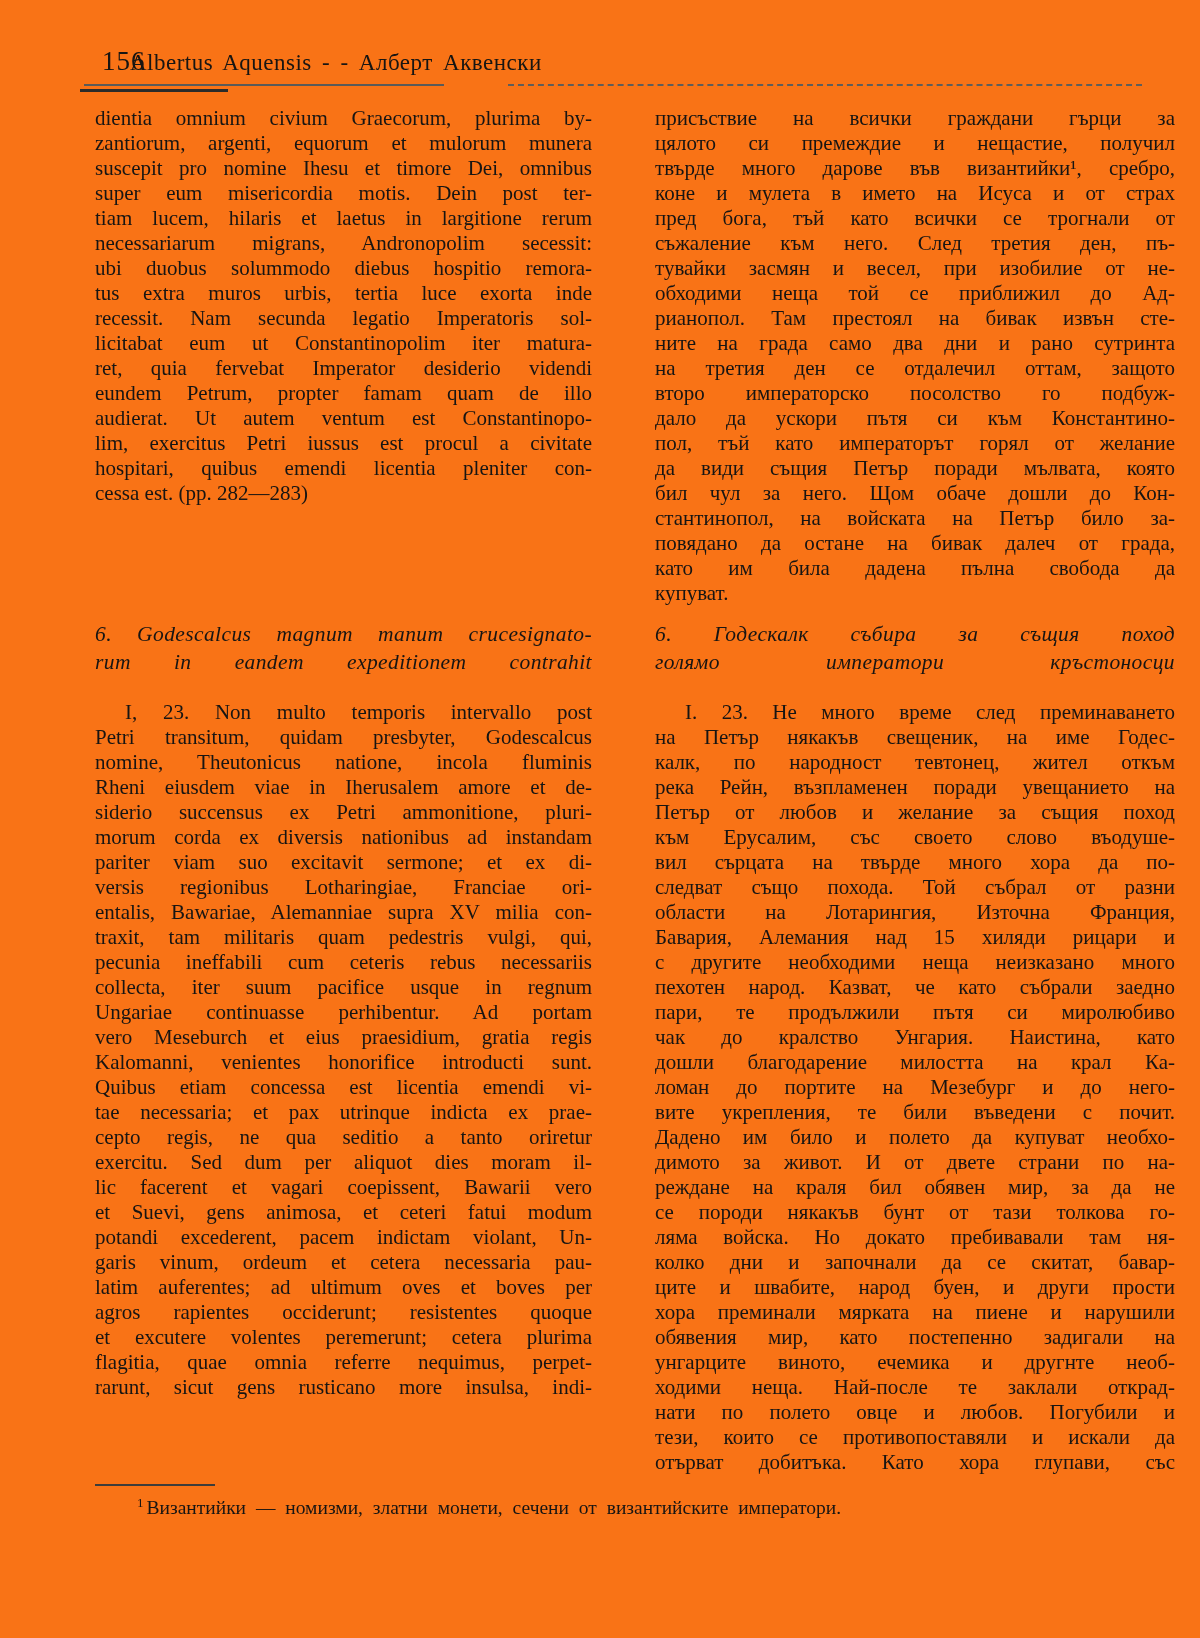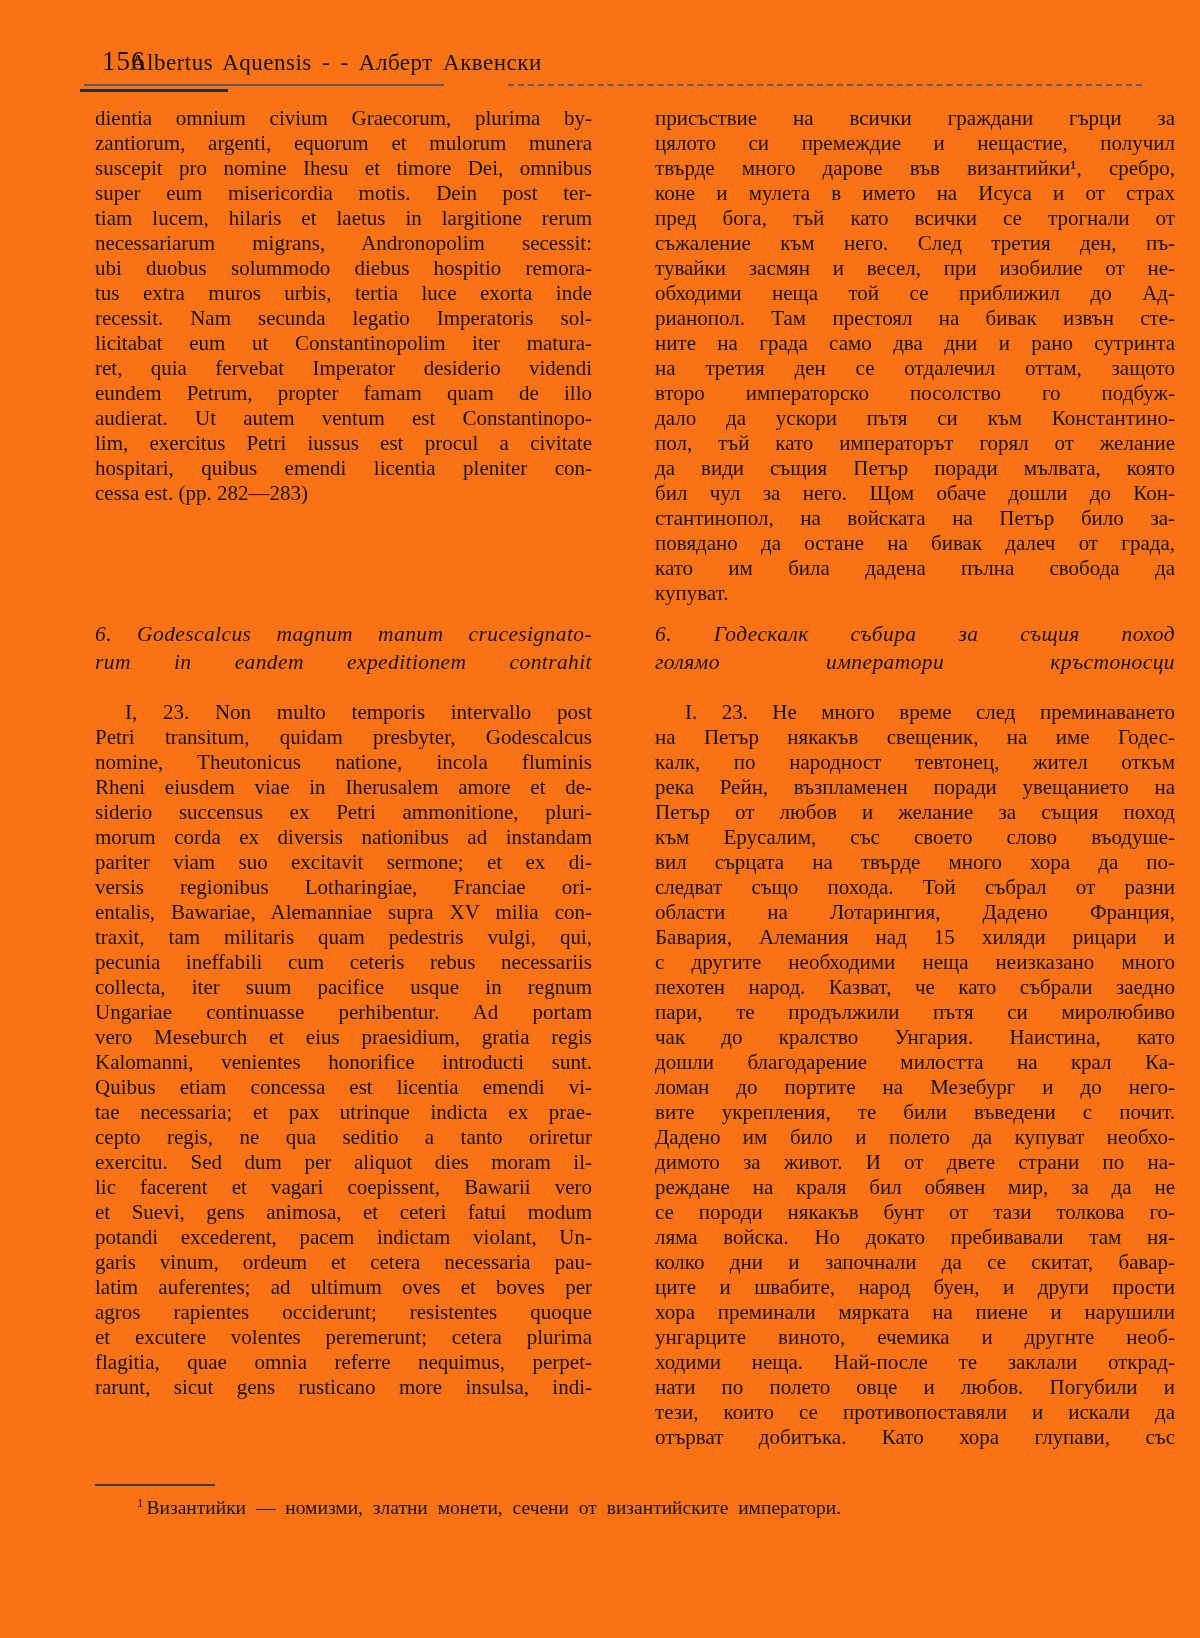--- a/index.html
+++ b/index.html
@@ -169,37 +169,38 @@
         </div>
       <div class="para para2">
           <div class="line indent">I. 23. Не много време след преминаването</div>
           <div class="line">на Петър някакъв свещеник, на име Годес-</div>
           <div class="line">калк, по народност тевтонец, жител откъм</div>
           <div class="line">река Рейн, възпламенен поради увещанието на</div>
           <div class="line">Петър от любов и желание за същия поход</div>
           <div class="line">към Ерусалим, със своето слово въодуше-</div>
           <div class="line">вил сърцата на твърде много хора да по-</div>
           <div class="line">следват също похода. Той събрал от разни</div>
-          <div class="line">области на Лотарингия, Дадено Франция,</div>
+          <div class="line">области на Лотарингия, Източна Франция,</div>
           <div class="line">Бавария, Алемания над 15 хиляди рицари и</div>
           <div class="line">с другите необходими неща неизказано много</div>
           <div class="line">пехотен народ. Казват, че като събрали заедно</div>
           <div class="line">пари, те продължили пътя си миролюбиво</div>
           <div class="line">чак до кралство Унгария. Наистина, като</div>
           <div class="line">дошли благодарение милостта на крал Ка-</div>
           <div class="line">ломан до портите на Мезебург и до него-</div>
           <div class="line">вите укрепления, те били въведени с почит.</div>
           <div class="line">Дадено им било и полето да купуват необхо-</div>
           <div class="line">димото за живот. И от двете страни по на-</div>
           <div class="line">реждане на краля бил обявен мир, за да не</div>
           <div class="line">се породи някакъв бунт от тази толкова го-</div>
           <div class="line">ляма войска. Но докато пребивавали там ня-</div>
           <div class="line">колко дни и започнали да се скитат, бавар-</div>
           <div class="line">ците и швабите, народ буен, и други прости</div>
           <div class="line">хора преминали мярката на пиене и нарушили</div>
+          <div class="line">обявения мир, като постепенно задигали на</div>
           <div class="line">унгарците виното, ечемика и другнте необ-</div>
           <div class="line">ходими неща. Най-после те заклали открад-</div>
           <div class="line">нати по полето овце и любов. Погубили и</div>
           <div class="line">тези, които се противопоставяли и искали да</div>
           <div class="line">отърват добитъка. Като хора глупави, със</div>
         </div>
     </div>
 
   </div>
 

